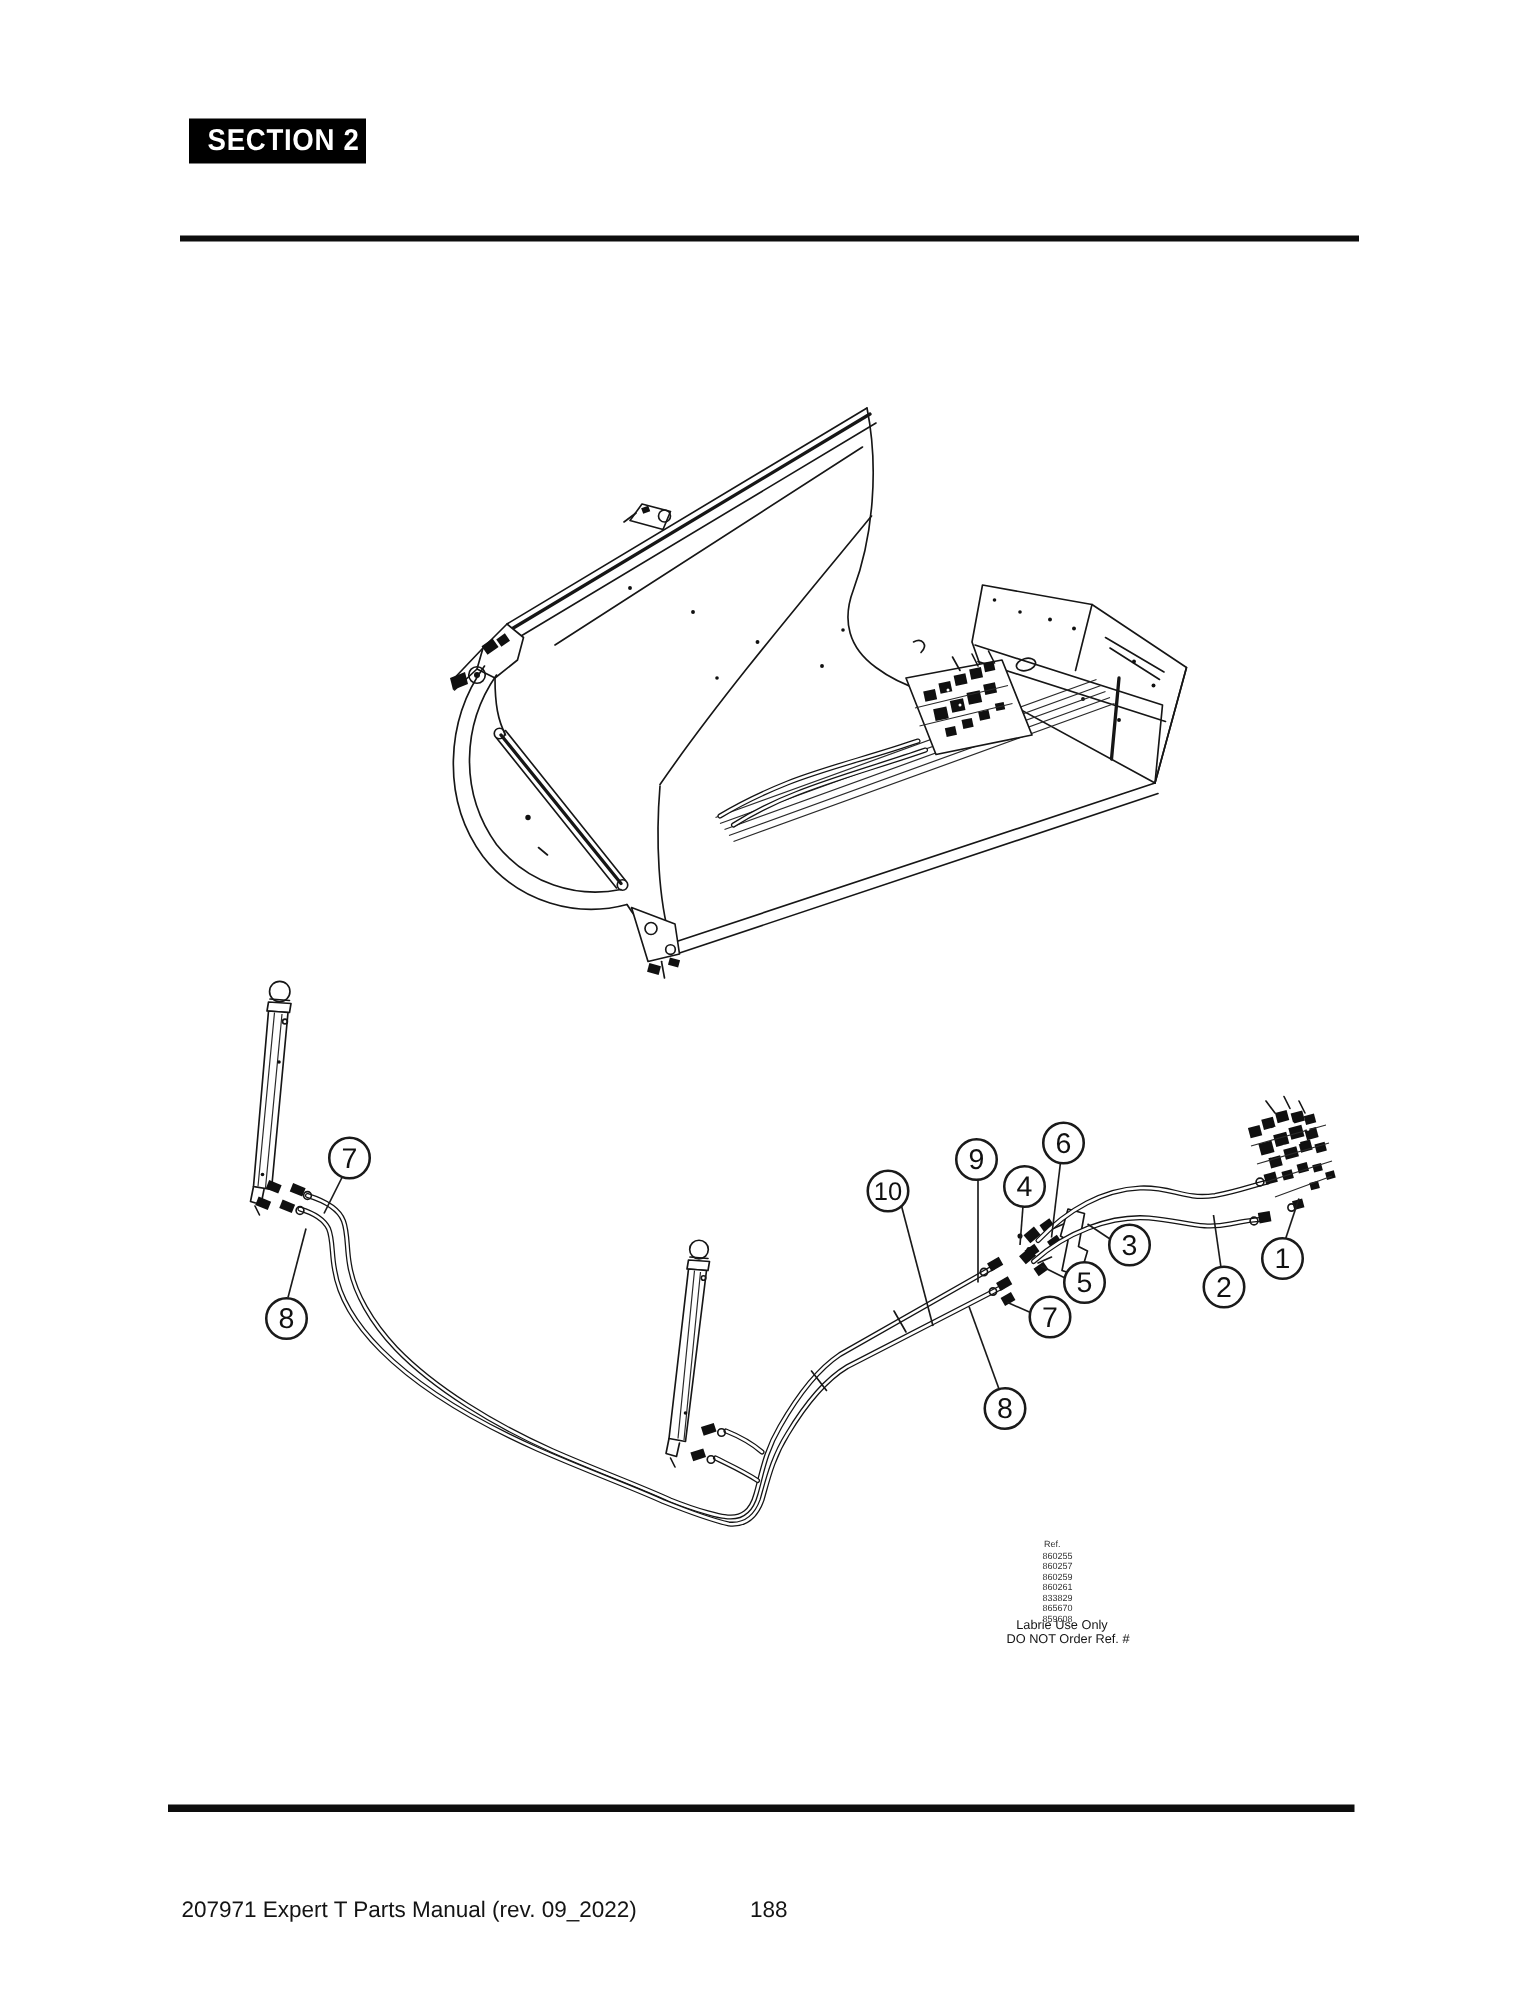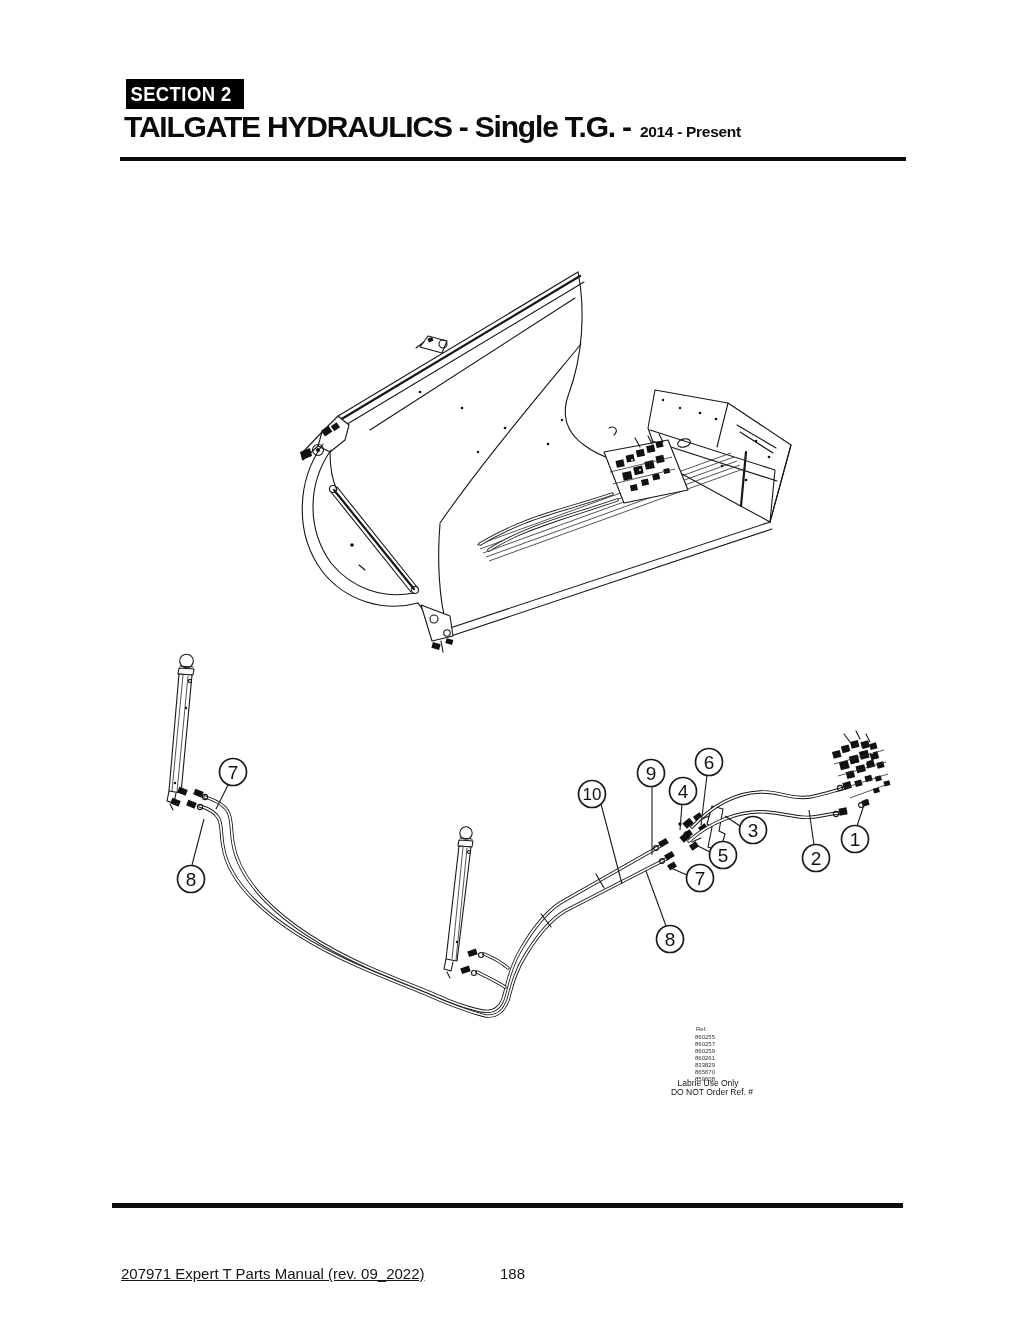--- a/index.html
+++ b/index.html
@@ -1,27 +1,27 @@
 <!DOCTYPE html>
 <html><head>
 <meta charset="utf-8">
 <style>
   html,body{margin:0;padding:0;background:#888;}
   .page{position:relative;width:1024px;height:1326px;margin:0 auto;background:#ffffff;
         font-family:"Liberation Sans",sans-serif;overflow:hidden;}
   .badge{position:absolute;left:126px;top:79px;width:118px;height:30px;background:#000;
-         color:#fff;display:flex;align-items:center;justify-content:flex-start;}
+         color:#fff;display:flex;align-items:center;justify-content:flex-end;}
   .badge span{font-weight:bold;font-size:20px;letter-spacing:0.5px;transform:scaleX(0.92);}
   .title-row{position:absolute;left:124px;top:110px;white-space:nowrap;color:#0b0b0b;}
   .title-main{font-weight:bold;font-size:30px;letter-spacing:-1.2px;}
   .title-sub{font-weight:bold;font-size:15.5px;letter-spacing:-0.3px;margin-left:9px;}
   .rule{position:absolute;background:#0d0d0d;}
   .rule-top{left:120px;top:157px;width:786px;height:4px;}
   .rule-bottom{left:112px;top:1203px;width:791px;height:5px;}
-  .footer-left{position:absolute;left:121px;top:1265px;font-size:15px;color:#141414;text-decoration:underline;}
+  .footer-left{position:absolute;left:121px;top:1265px;font-size:15px;color:#141414;}
   .footer-page{position:absolute;left:500px;top:1265px;font-size:15px;color:#141414;}
   svg.diagram{position:absolute;left:0;top:0;}
   .ln{fill:none;stroke:#161616;stroke-width:1.1;stroke-linecap:round;stroke-linejoin:round;}
   .ln2{fill:none;stroke:#161616;stroke-width:2.2;stroke-linecap:round;}
   .thin{fill:none;stroke:#2a2a2a;stroke-width:0.8;}
   .wfill{fill:#ffffff;stroke:#161616;stroke-width:1.1;stroke-linejoin:round;}
   .blk{fill:#101010;stroke:none;}
   .hose-out{fill:none;stroke:#141414;stroke-width:3.4;stroke-linecap:round;}
   .hose-in{fill:none;stroke:#ffffff;stroke-width:1.7;stroke-linecap:round;}
   .leader{stroke:#1a1a1a;stroke-width:1.1;fill:none;}
@@ -33,23 +33,20 @@
 </style>
 </head>
 <body>
 
 <div class="page">
 
   <div class="badge">
     <span>SECTION 2</span>
   </div>
 
-  <div class="title-row">
-    <span class="title-main">TAILGATE HYDRAULICS - Single T.G. -</span><span class="title-sub">2014 - Present</span>
-  </div>
 
   <div class="rule rule-top"></div>
 
   <svg class="diagram" width="1024" height="1326" viewBox="0 0 1024 1326">
 
     <g>
 
       <path class="wfill" d="M655,390 L728,403 L791,445 L770,522 L660,462 L648,428 Z"></path>
       <path class="ln" d="M728,403 L717,447 M650,430 L775,470 M652,441 L777,481 M775,470 L770,522"></path>
       <path class="ln" d="M737,425 L776,448 M740,432 L773,453"></path>

